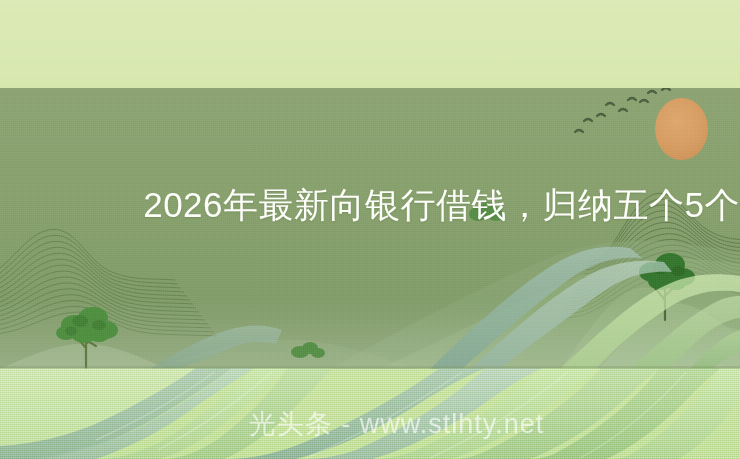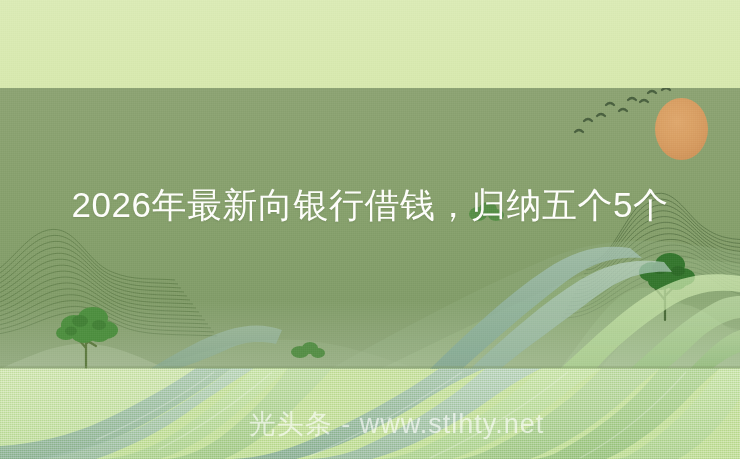--- a/index.html
+++ b/index.html
@@ -52,21 +52,21 @@
     opacity:.92;
     filter:blur(.4px);
   }
 
   
   .art{position:absolute;left:0;top:0;width:740px;height:459px;}
 
   
   .title-wrap{
     position:absolute;left:0;top:181px;width:740px;
-    text-align:center;
+    text-align:right;
     pointer-events:none;
   }
   .title-line{
     color:#fdfdfa;
     font-size:35px;
     line-height:47px;
     letter-spacing:.5px;
     font-weight:400;
     text-shadow:0 1px 2px rgba(60,80,45,.20);
     white-space:nowrap;

